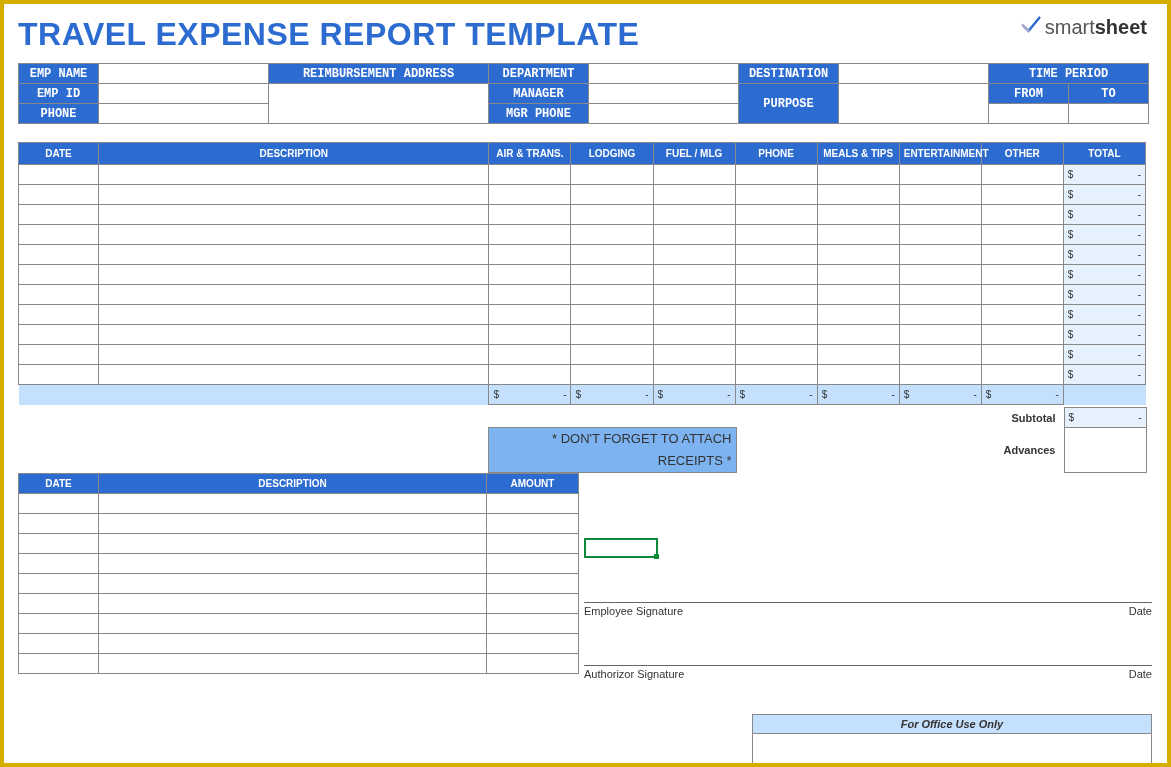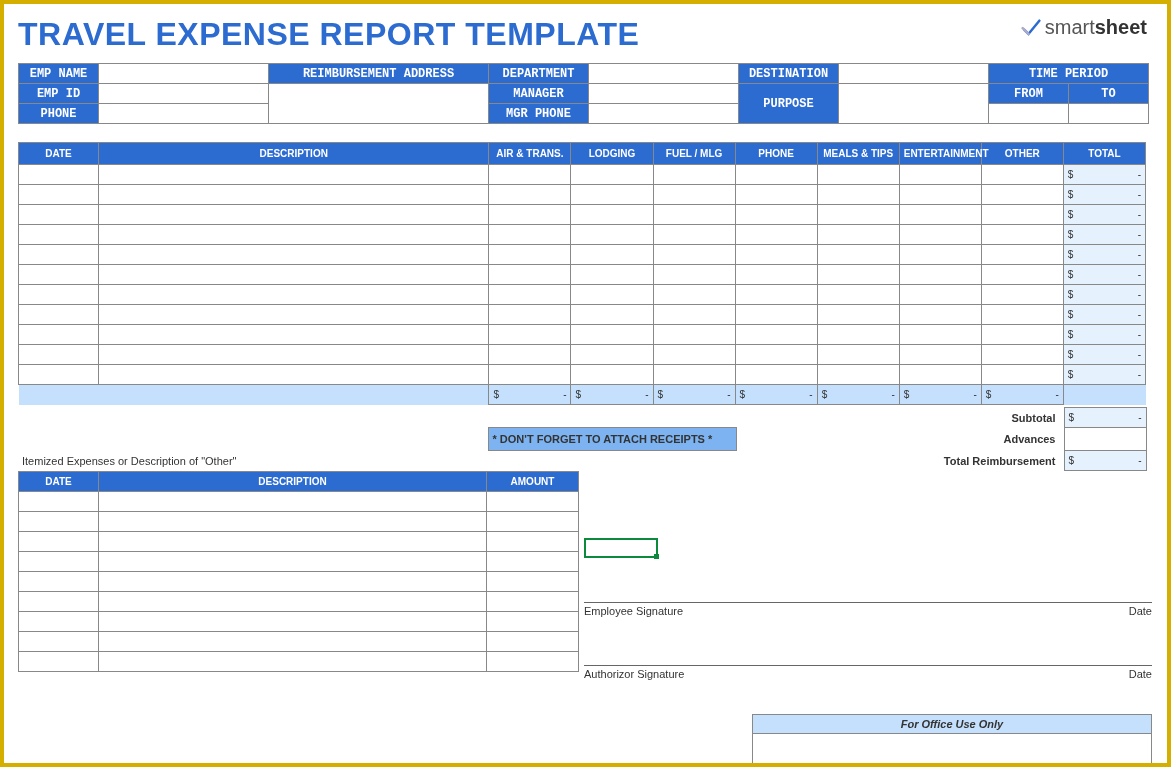--- a/index.html
+++ b/index.html
@@ -22,21 +22,21 @@
     letter-spacing: 0.5px;
     margin-bottom: 10px;
   }
   .logo {
     position: absolute;
     top: 12px;
     right: 20px;
     font-size: 20px;
     color: #666;
     display: flex;
-    align-items: flex-end;
+    align-items: flex-start;
     gap: 4px;
   }
   .logo .check {
     width: 20px; height: 20px;
     display: inline-block;
     position: relative;
   }
   .logo .check svg { width: 100%; height: 100%; }
   .logo .sm { font-weight: 400; color: #555; }
   .logo .bold { font-weight: 700; color: #333; }
@@ -63,23 +63,23 @@
   .total-col { background: #e6f1fe !important; }
   .total-col .dollar { float:left; }
   .total-col .dash { float:right; }
 
   .subtotal-row td { background: #c5e0fc !important; }
   .subtotal-row td .dollar { float:left; }
   .subtotal-row td .dash { float:right; }
 
   .reminder {
     background: #7db3f0;
-    text-align: left;
-    font-weight: 700;
-    font-size: 11px;
+    text-align: right;
+    font-weight: 400;
+    font-size: 13px;
     height: 22px;
     line-height: 22px;
   }
 
   .summary-label {
     text-align: right;
     font-weight: 700;
     border: none;
     background: transparent;
     padding-right: 8px;
@@ -437,29 +437,20 @@
     <td class="summary-val">
           <span class="dollar">$</span>
           <span class="dash">-</span>
         </td>
   </tr>
   <tr>
     <td class="noborder"></td>
     <td class="reminder">* DON'T FORGET TO ATTACH RECEIPTS *</td>
     <td class="summary-label">Advances</td>
     <td style="background:#fff"></td>
-  </tr>
-  <tr>
-    <td class="noborder itemized-caption">Itemized Expenses or Description of "Other"</td>
-    <td class="noborder"></td>
-    <td class="summary-label">Total Reimbursement</td>
-    <td class="summary-val">
-          <span class="dollar">$</span>
-          <span class="dash">-</span>
-        </td>
   </tr>
 </tbody>
   </table>
 
 <table class="itemized-table">
   <colgroup>
       <col style="width:80px">
       <col style="width:388px">
       <col style="width:92px">
     </colgroup>

